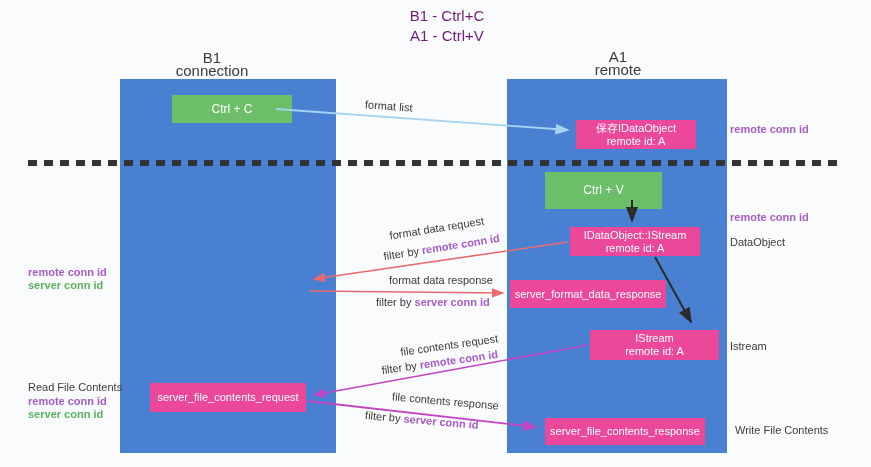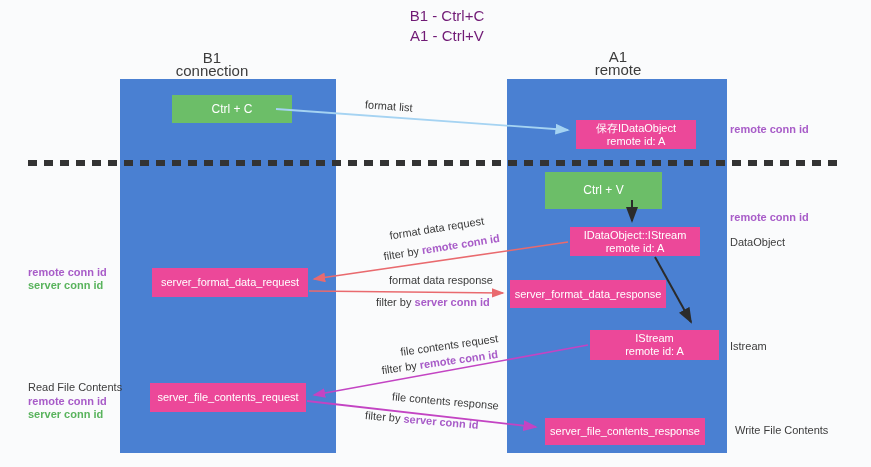--- a/index.html
+++ b/index.html
@@ -52,23 +52,20 @@
   <div class="node orange" style="left:576px;top:120px;width:120px;height:29px;">
     <span>保存IDataObject</span>
     <span>remote id: A</span>
   </div>
   <div class="node green" style="left:545px;top:172px;width:117px;height:37px;">
     <span>Ctrl + V</span>
   </div>
   <div class="node orange" style="left:570px;top:227px;width:130px;height:29px;">
     <span>IDataObject::IStream</span>
     <span>remote id: A</span>
-  </div>
-  <div class="node orange" style="left:152px;top:268px;width:156px;height:29px;">
-    <span>server_format_data_request</span>
   </div>
   <div class="node orange" style="left:510px;top:280px;width:156px;height:28px;">
     <span>server_format_data_response</span>
   </div>
   <div class="node orange" style="left:590px;top:330px;width:129px;height:30px;">
     <span>IStream</span>
     <span>remote id: A</span>
   </div>
   <div class="node orange" style="left:150px;top:383px;width:156px;height:29px;">
     <span>server_file_contents_request</span>

